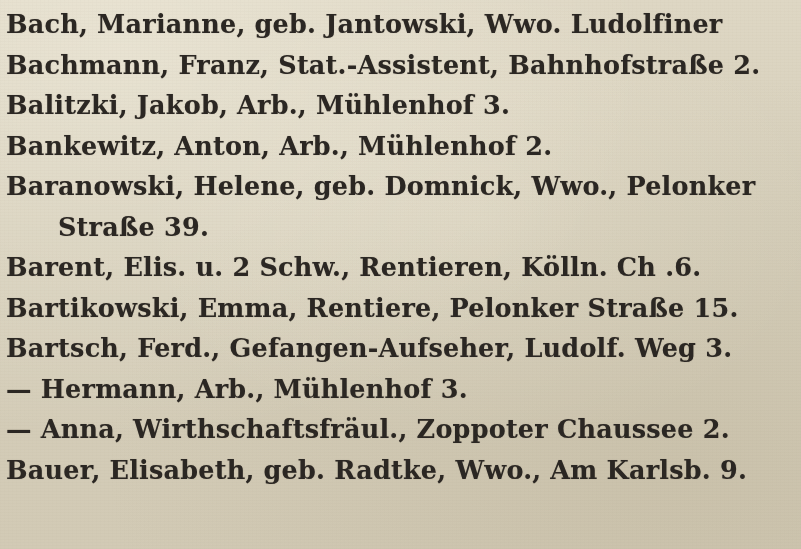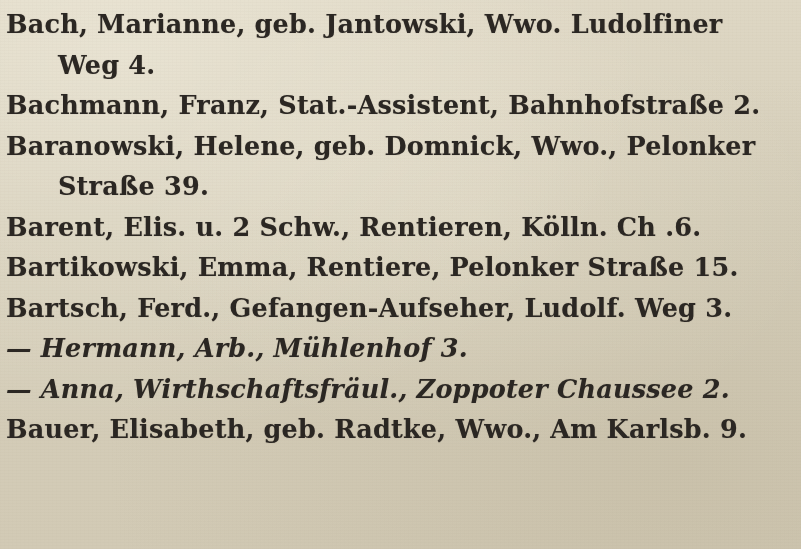--- a/index.html
+++ b/index.html
@@ -48,32 +48,32 @@
     text-shadow: 0 0 1px rgba(60,50,35,0.30);
     font-family: "DejaVu Serif", serif;
     font-weight: 600;
     -webkit-font-smoothing: none;
   }
   .entry.indent-cont {
     text-indent: 52px;
   }
   .entry.dash {
     letter-spacing: 0.2px;
-    font-style: italic;
   }
 </style>
 </head>
 <body>
 
 <div class="page">
   <div class="grain"></div>
   <div class="entries">
     <div class="entry">Bach, Marianne, geb. Jantowski, Wwo. Ludolfiner</div>
-    <div class="entry indent-cont">Weg 4.</div>
     <div class="entry">Bachmann, Franz, Stat.-Assistent, Bahnhofstraße 2.</div>
+    <div class="entry">Balitzki, Jakob, Arb., Mühlenhof 3.</div>
+    <div class="entry">Bankewitz, Anton, Arb., Mühlenhof 2.</div>
     <div class="entry">Baranowski, Helene, geb. Domnick, Wwo., Pelonker</div>
     <div class="entry indent-cont">Straße 39.</div>
     <div class="entry">Barent, Elis. u. 2 Schw., Rentieren, Kölln. Ch .6.</div>
     <div class="entry">Bartikowski, Emma, Rentiere, Pelonker Straße 15.</div>
     <div class="entry">Bartsch, Ferd., Gefangen-Aufseher, Ludolf. Weg 3.</div>
     <div class="entry dash">— Hermann, Arb., Mühlenhof 3.</div>
     <div class="entry dash">— Anna, Wirthschaftsfräul., Zoppoter Chaussee 2.</div>
     <div class="entry">Bauer, Elisabeth, geb. Radtke, Wwo., Am Karlsb. 9.</div>
 
   </div>

